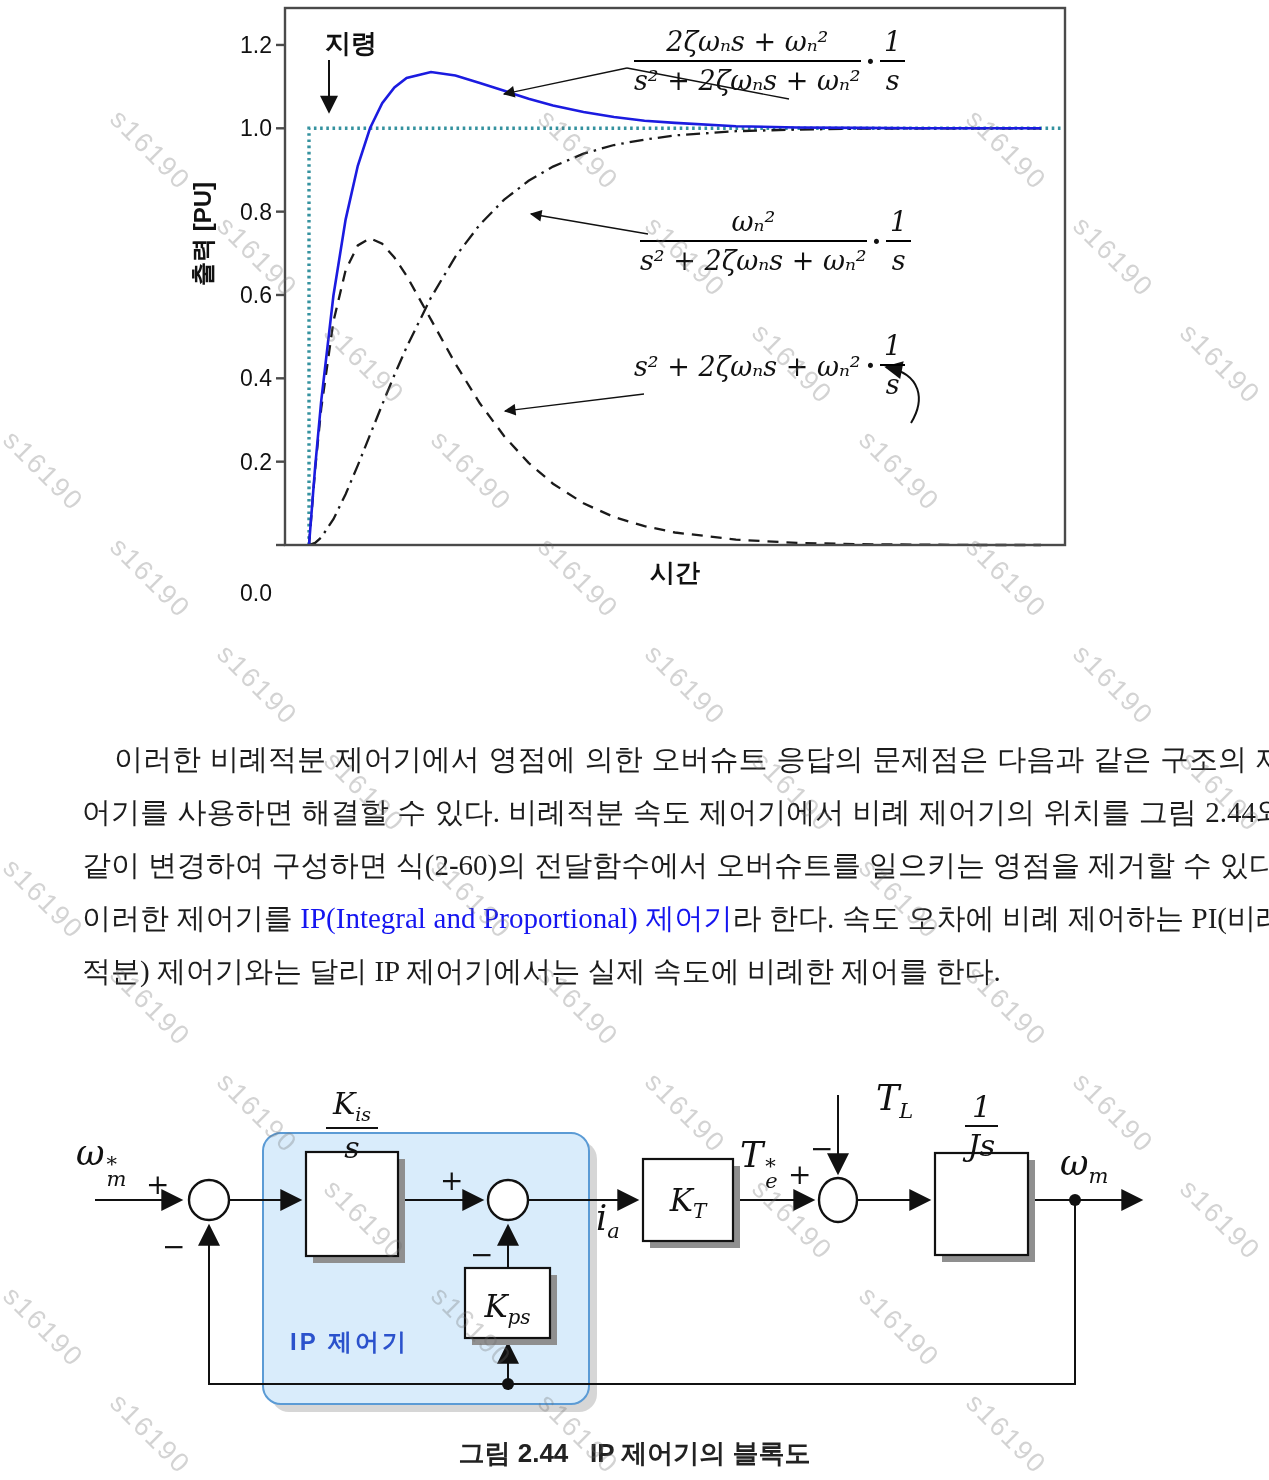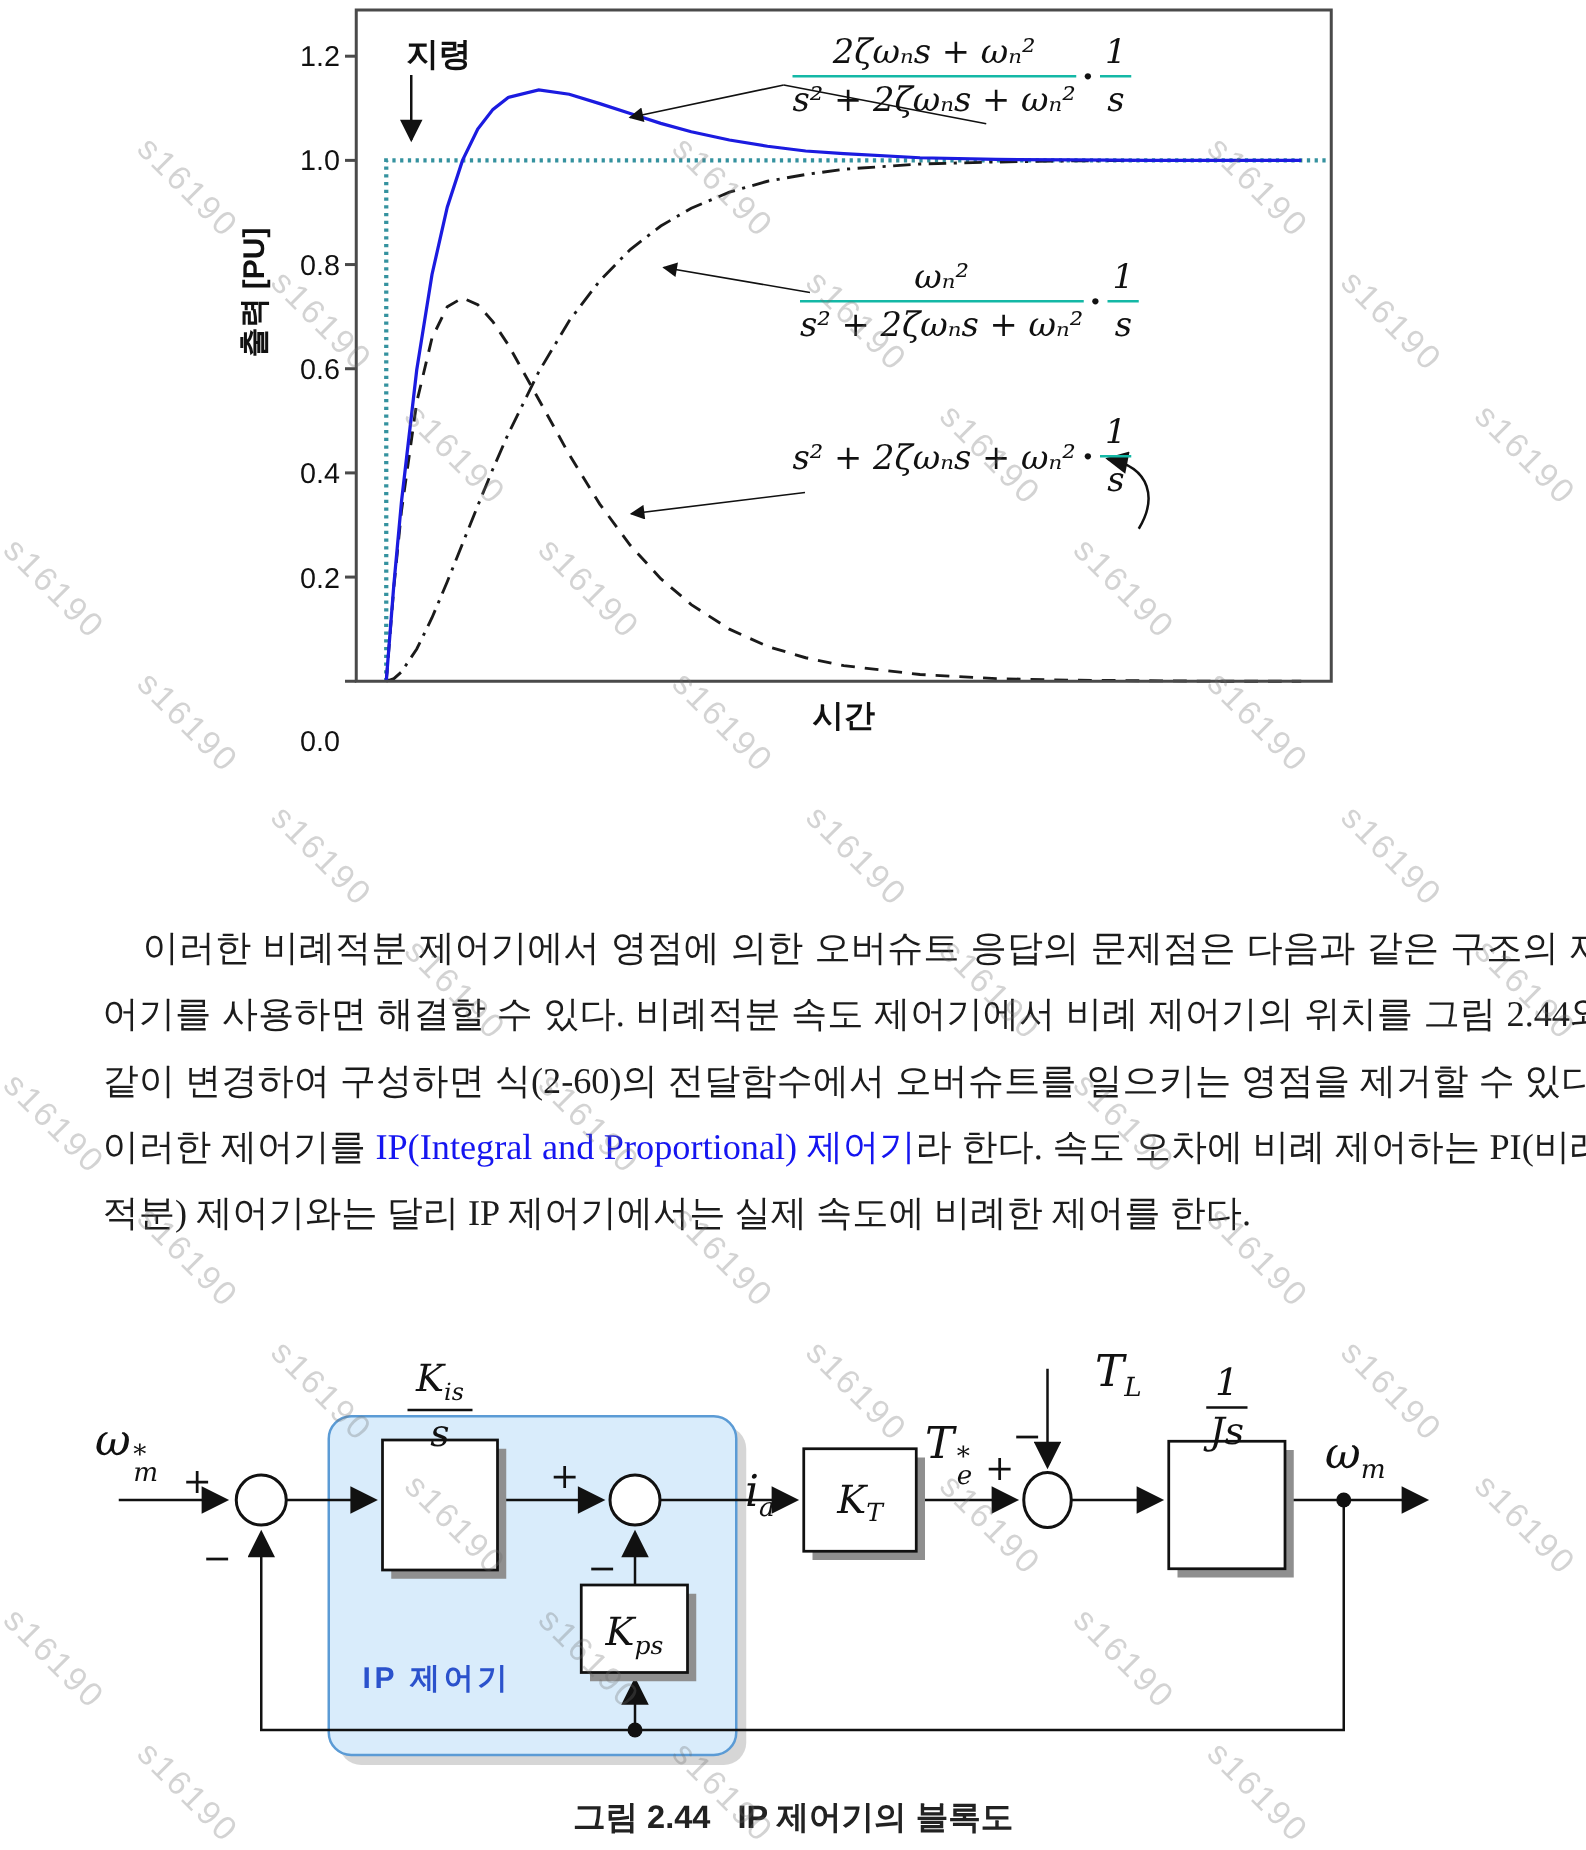--- a/index.html
+++ b/index.html
@@ -21,21 +21,21 @@
       font-family:"Liberation Sans","DejaVu Sans",sans-serif;font-weight:bold;font-size:24px;
       transform:rotate(-90deg);transform-origin:center center;white-space:nowrap;color:#111;}
   .xlabel{position:absolute;left:285px;top:556px;width:780px;text-align:center;
       font-family:"Liberation Sans","DejaVu Sans",sans-serif;font-weight:bold;font-size:25px;color:#111;}
   .ref-label{position:absolute;left:303px;top:26px;
       font-family:"Liberation Sans","DejaVu Sans",sans-serif;font-weight:bold;font-size:26px;color:#111;margin-left:22px;}
 
   .formula{position:absolute;display:flex;align-items:center;
       font-family:"DejaVu Serif","DejaVu Sans",serif;font-style:italic;font-size:27px;color:#111;}
   .frac{display:inline-block;text-align:center;line-height:1.15;}
-  .frac .num{display:block;border-bottom:2px solid #14b8a6;padding:0 8px 3px;}
+  .frac .num{display:block;border-bottom:2px solid #000000;padding:0 8px 3px;}
   .frac .den{display:block;padding-top:3px;}
   .mul{margin:0 5px;font-style:normal;font-weight:bold;}
   .sfrac .num{padding:0 4px 3px;}
 
   .callout{position:absolute;left:822px;top:423px;width:202px;height:48px;
       background:#cfe7f8;border:2.5px solid #3a3a3a;border-radius:9px;
       box-shadow:3px 3px 2px rgba(0,0,0,0.25);
       display:flex;align-items:center;justify-content:center;
       font-family:"Liberation Sans","DejaVu Sans",sans-serif;font-size:25px;color:#111;}
 
@@ -222,21 +222,21 @@
   <div class="bfrac" style="left:306px;top:1087px;width:92px;">
     <span class="bn"><span>K</span><sub>is</sub></span>
     <span class="bd">s</span>
   </div>
 
   <div class="sign" style="left:440px;top:1164px;">+</div>
   <div class="sign" style="left:470px;top:1238px;">−</div>
 
   <div class="blockname" style="left:465px;top:1288px;width:85px;"><span>K</span><sub>ps</sub></div>
 
-  <div class="dlabel" style="left:596px;top:1174px;"><span>i</span><sub>a</sub></div>
+  <div class="dlabel" style="left:596px;top:1198px;"><span>i</span><sub>a</sub></div>
 
   <div class="blockname" style="left:643px;top:1182px;width:90px;"><span>K</span><sub>T</sub></div>
 
   <div class="dlabel" style="left:740px;top:1135px;"><span>T</span><span class="stack">
         <span>*</span>
         <span>e</span>
       </span></div>
   <div class="sign" style="left:788px;top:1158px;">+</div>
   <div class="sign" style="left:810px;top:1132px;">−</div>
 

